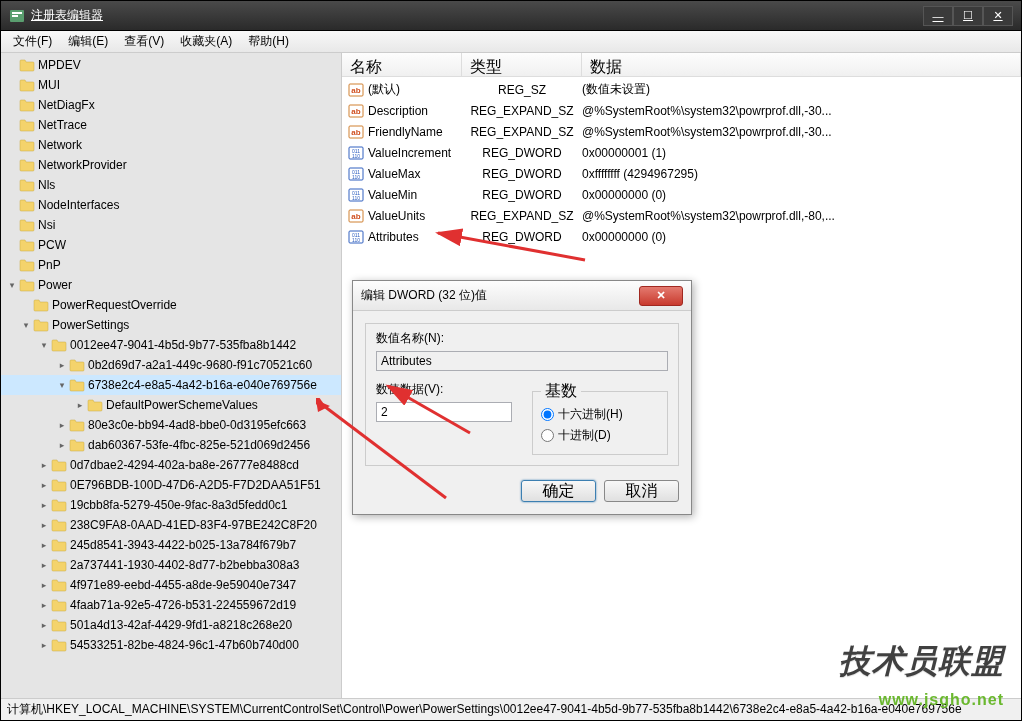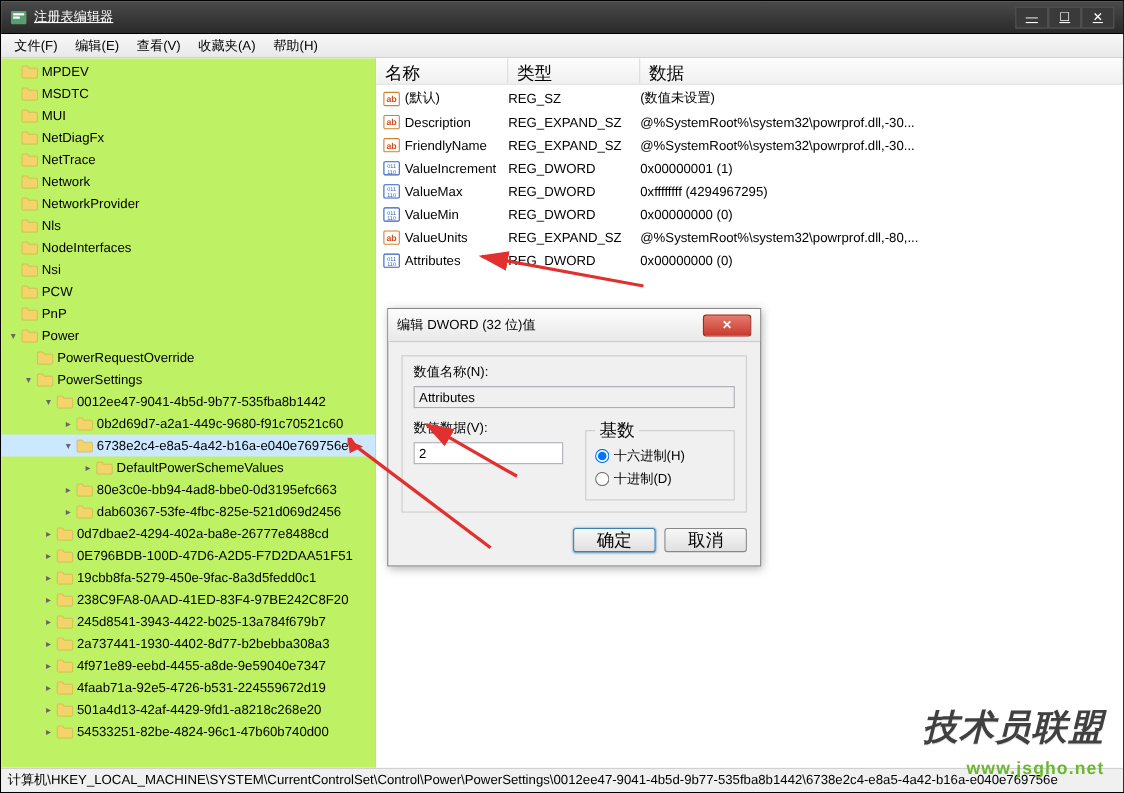--- a/index.html
+++ b/index.html
@@ -13,21 +13,21 @@
     .window-controls { display: flex; gap: 0; }
     .win-btn { width: 30px; height: 20px; border: 1px solid #555; background: #3a3a3a; color: #fff; display: flex; align-items: center; justify-content: center; font-size: 11px; cursor: pointer; }
     .win-btn.close { background: #3a3a3a; }
     
     
     .menubar { height: 22px; background: linear-gradient(to bottom, #f8f8f8, #e8e8e8); border-bottom: 1px solid #ccc; display: flex; align-items: center; padding: 0 4px; font-size: 12px; }
     .menu-item { padding: 2px 8px; cursor: pointer; }
     
     
     .content { flex: 1; display: flex; background: #fff; overflow: hidden; }
-    .tree-pane { width: 341px; border-right: 1px solid #ccc; overflow-y: auto; overflow-x: hidden; background: #bef264; padding: 2px 0; }
+    .tree-pane { width: 341px; border-right: 1px solid #ccc; overflow-y: auto; overflow-x: hidden; background: #e5e5e5; padding: 2px 0; }
     .list-pane { flex: 1; background: #fff; position: relative; }
     
     
     .tree-item { display: flex; align-items: center; height: 20px; font-size: 12px; white-space: nowrap; cursor: pointer; }
     .tree-item.selected { background: #cce8ff; }
     .tree-expander { width: 14px; height: 14px; display: inline-flex; align-items: center; justify-content: center; font-size: 9px; color: #666; cursor: pointer; }
     .tree-folder { width: 16px; height: 14px; margin-right: 3px; }
     .tree-label { }
     .indent-0 { padding-left: 4px; }
     .indent-1 { padding-left: 18px; }
@@ -35,21 +35,21 @@
     .indent-3 { padding-left: 54px; }
     .indent-4 { padding-left: 72px; }
     
     
     .list-header { height: 24px; background: linear-gradient(to bottom, #fdfdfd, #f0f0f0); border-bottom: 1px solid #ddd; display: flex; font-size: 16px; }
     .list-header-col { padding: 4px 8px; border-right: 1px solid #ddd; }
     .list-body { padding: 2px 0; }
     .list-row { display: flex; height: 21px; align-items: center; font-size: 12px; cursor: pointer; }
     .val-icon { width: 16px; height: 16px; margin: 0 4px; }
     .col-name { width: 120px; padding-left: 2px; display: flex; align-items: center; }
-    .col-type { width: 120px; }
+    .col-type { width: 120px; text-align: center; }
     .col-data { flex: 1; }
     
     
     .statusbar { height: 22px; background: #f0f0f0; border-top: 1px solid #ccc; font-size: 12px; padding: 2px 6px; white-space: nowrap; overflow: hidden; }
     
     
     .dialog { position: absolute; left: 352px; top: 280px; width: 340px; background: #f0f0f0; border: 1px solid #888; box-shadow: 2px 2px 8px rgba(0,0,0,0.3); }
     .dialog-titlebar { height: 30px; background: linear-gradient(to bottom, #fdfdfd, #e8e8e8); border-bottom: 1px solid #ccc; display: flex; align-items: center; padding: 4px 8px; font-size: 12px; }
     .dialog-title { flex: 1; }
     .dialog-close { width: 44px; height: 20px; background: linear-gradient(to bottom, #e47a6f, #c83a2e); border: 1px solid #a02820; border-radius: 3px; color: #fff; display: flex; align-items: center; justify-content: center; font-size: 11px; font-weight: bold; cursor: pointer; }
@@ -101,27 +101,20 @@
   </div>
 
   <div class="content">
     <div class="tree-pane" id="tree-pane">
         <div class="tree-item indent-0">
           <span class="tree-expander"></span>
           <svg class="tree-folder" viewBox="0 0 16 14">
             <path d="M1,3 L1,12 Q1,13 2,13 L14,13 Q15,13 15,12 L15,5 Q15,4 14,4 L7,4 L6,2 L2,2 Q1,2 1,3" fill="#f4d36b" stroke="#c8a840" stroke-width="0.5"></path>
           </svg>
           <span class="tree-label">MPDEV</span>
-        </div>
-        <div class="tree-item indent-0">
-          <span class="tree-expander"></span>
-          <svg class="tree-folder" viewBox="0 0 16 14">
-            <path d="M1,3 L1,12 Q1,13 2,13 L14,13 Q15,13 15,12 L15,5 Q15,4 14,4 L7,4 L6,2 L2,2 Q1,2 1,3" fill="#f4d36b" stroke="#c8a840" stroke-width="0.5"></path>
-          </svg>
-          <span class="tree-label">MSDTC</span>
         </div>
         <div class="tree-item indent-0">
           <span class="tree-expander"></span>
           <svg class="tree-folder" viewBox="0 0 16 14">
             <path d="M1,3 L1,12 Q1,13 2,13 L14,13 Q15,13 15,12 L15,5 Q15,4 14,4 L7,4 L6,2 L2,2 Q1,2 1,3" fill="#f4d36b" stroke="#c8a840" stroke-width="0.5"></path>
           </svg>
           <span class="tree-label">MUI</span>
         </div>
         <div class="tree-item indent-0">
           <span class="tree-expander"></span>

